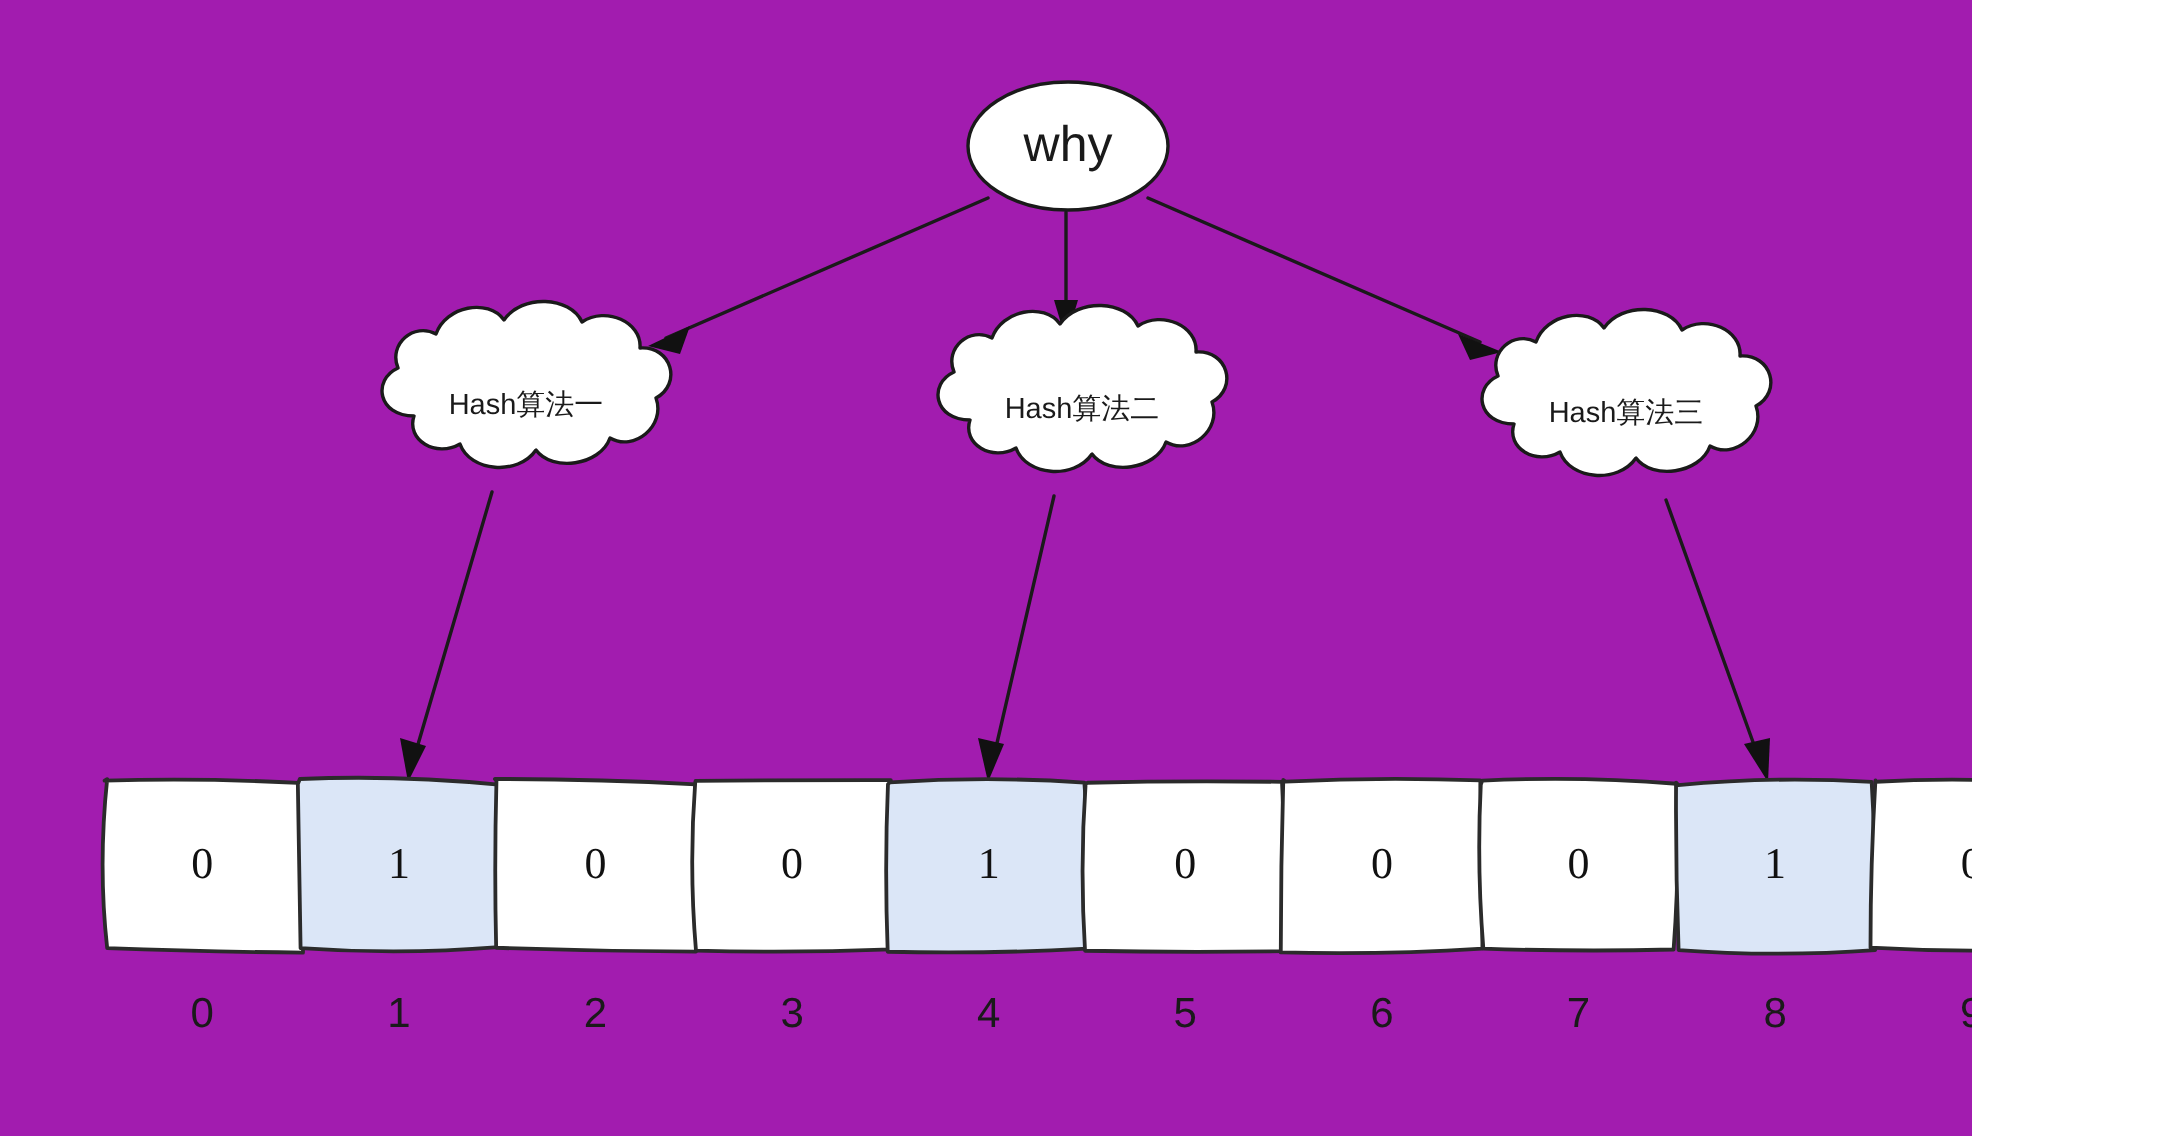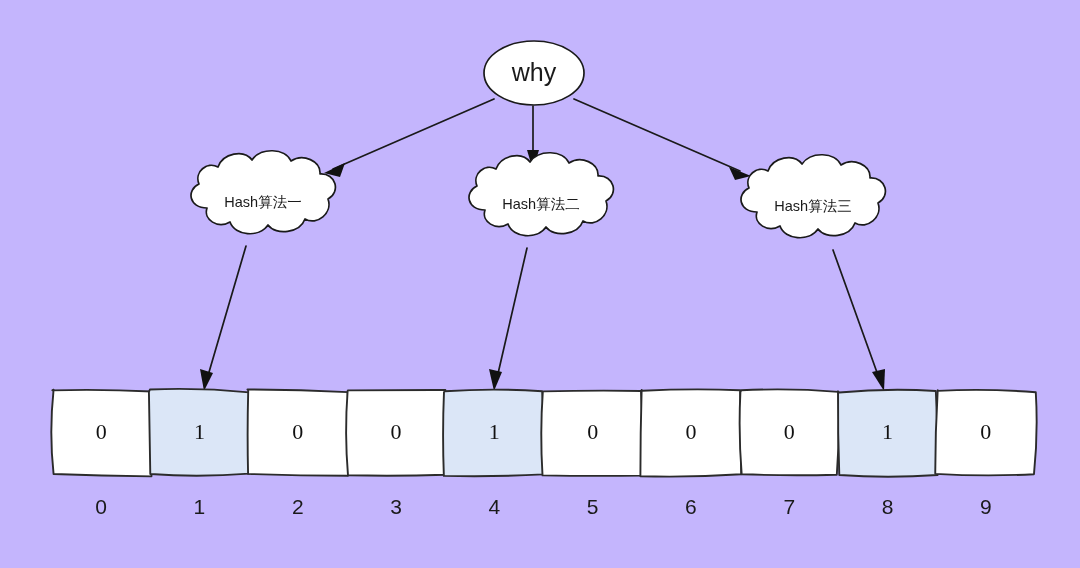--- a/index.html
+++ b/index.html
@@ -6,23 +6,23 @@
   html, body {
     margin: 0;
     padding: 0;
     background: #ffffff;
   }
   body {
     font-family: "Liberation Sans", "DejaVu Sans", sans-serif;
   }
   #canvas {
     position: relative;
-    width: 1080px;
+    width: 986px;
     height: 568px;
-    background: #c4b5fd;
+    background: #a21caf;
     overflow: hidden;
   }
   #diagram-svg {
     position: absolute;
     left: 0;
     top: 0;
     width: 1080px;
     height: 568px;
   }
   .stroke-shape {

